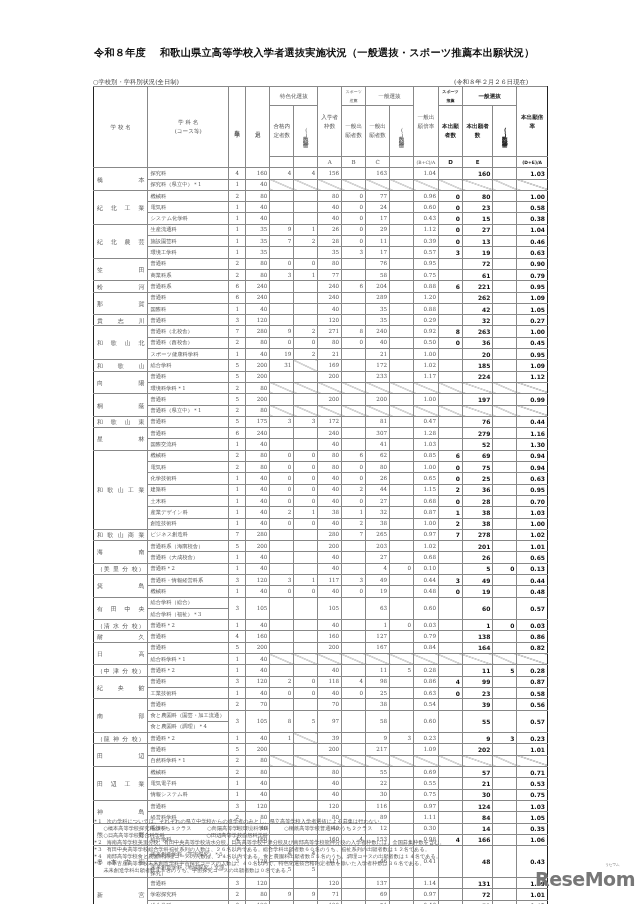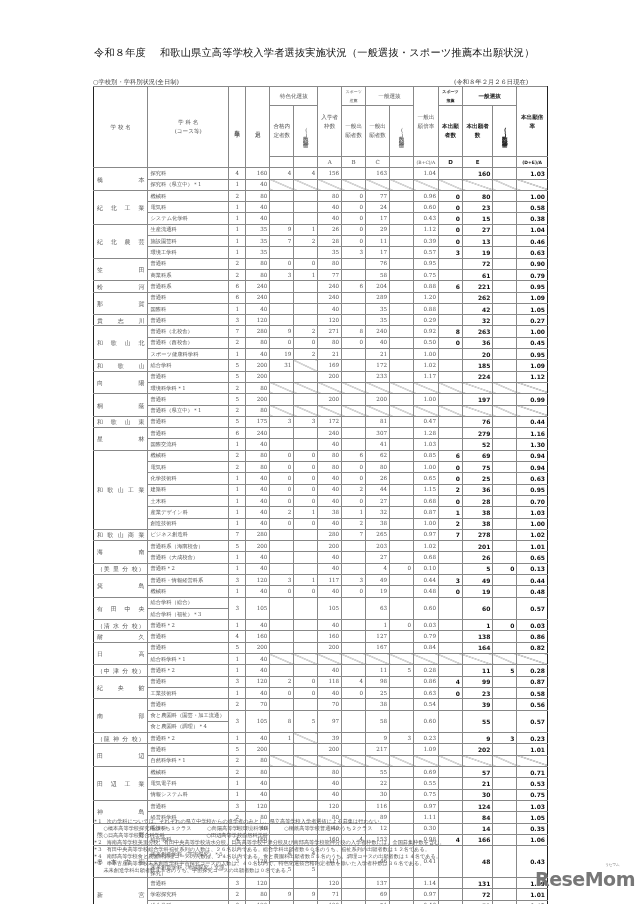--- a/index.html
+++ b/index.html
@@ -1,17 +1,17 @@
 <!DOCTYPE html>
 <html><head>
 <meta charset="utf-8">
 <style>
   html,body{margin:0;padding:0;background:#fff;}
   body{width:640px;height:904px;position:relative;overflow:hidden;font-family:"DejaVu Serif",serif;color:#222;}
-  .title{position:absolute;left:94px;top:46px;font-family:"DejaVu Sans",sans-serif;font-size:10.2px;font-weight:normal;letter-spacing:0.2px;white-space:nowrap;color:#111;}
+  .title{position:absolute;left:94px;top:46px;font-family:"DejaVu Sans",sans-serif;font-size:10.2px;font-weight:bold;letter-spacing:0.2px;white-space:nowrap;color:#111;}
   .title .t2{margin-left:14px;}
   .sub-left{position:absolute;left:93px;top:78px;font-size:6.3px;color:#444;white-space:nowrap;}
   .sub-right{position:absolute;left:454px;top:78px;font-size:6.3px;color:#444;white-space:nowrap;}
   table.main{position:absolute;left:93px;top:86px;width:455px;border-collapse:collapse;table-layout:fixed;font-size:5.6px;}
   table.main td, table.main th{border:0.6px solid #888;padding:0 2px;height:10.3px;line-height:9px;overflow:hidden;white-space:nowrap;font-weight:normal;color:#555;}
   table.main thead th{text-align:center;vertical-align:middle;color:#555;font-size:5.6px;}
   .vert{writing-mode:vertical-rl;text-orientation:upright;font-size:5.2px;letter-spacing:-0.5px;}
   .num{text-align:right;}
   .bold{font-family:"DejaVu Sans",sans-serif;font-weight:bold !important;color:#111 !important;font-size:6px;}
   .school{text-align:justify;text-align-last:justify;font-size:6px;color:#333;padding:0 3px !important;}

